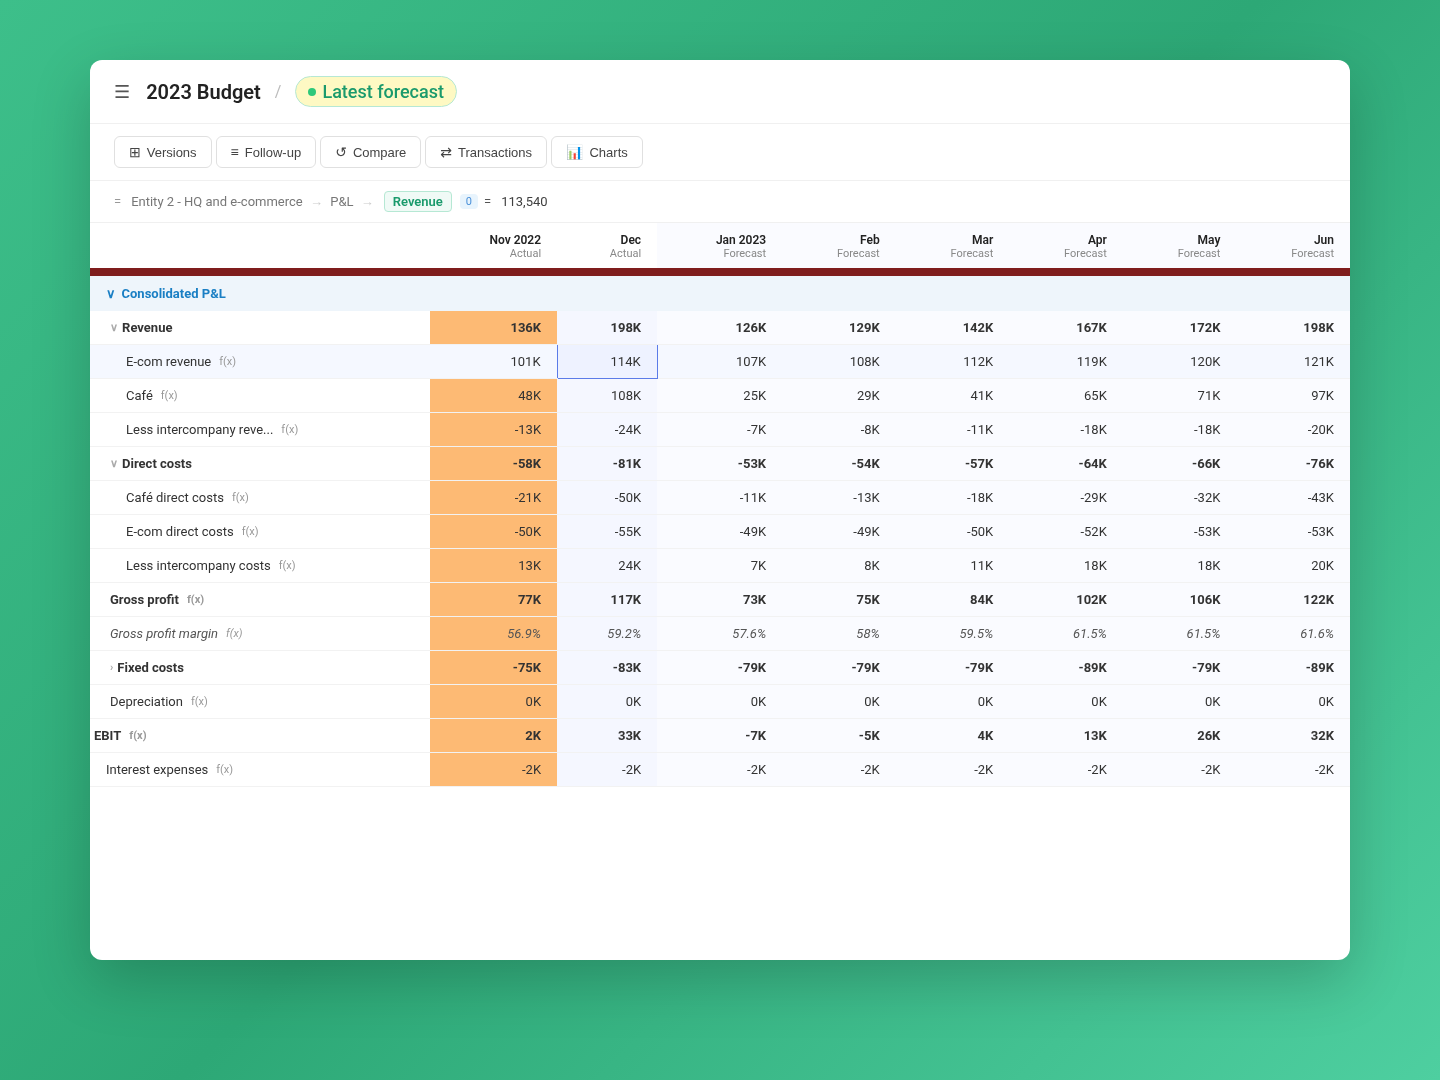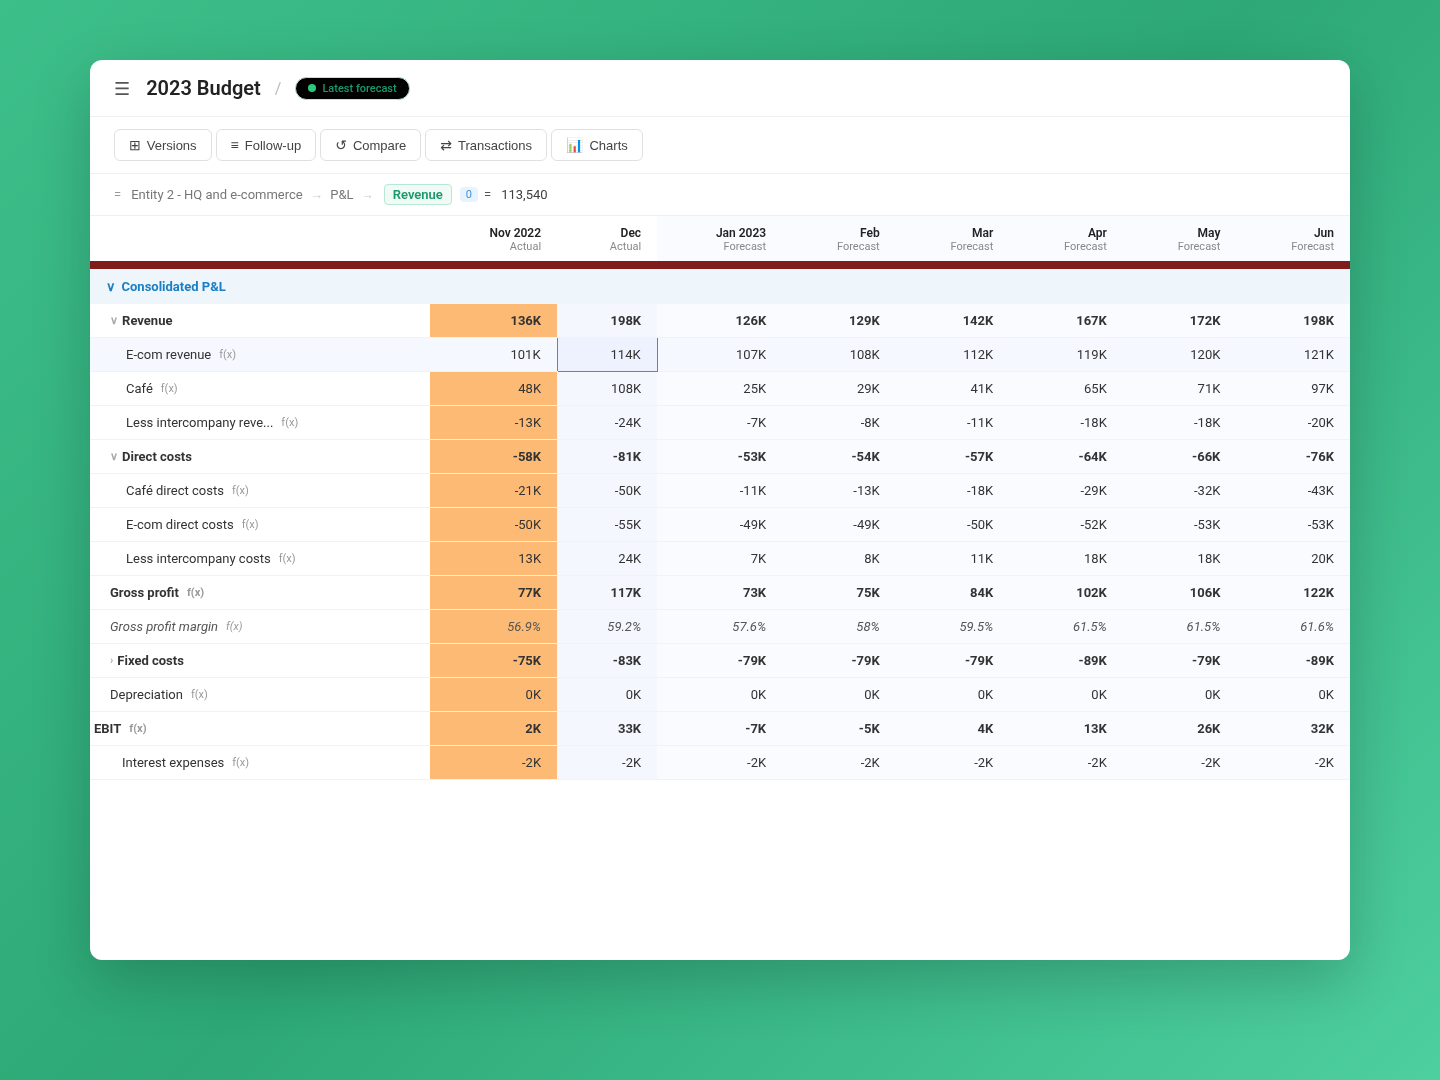--- a/index.html
+++ b/index.html
@@ -39,25 +39,25 @@
       color: #222;
     }
     .breadcrumb-sep {
       color: #bbb;
       margin: 0 6px;
     }
     .forecast-badge {
       display: flex;
       align-items: center;
       gap: 6px;
-      background: #000000;
+      background: #fef9c3;
       border: 1px solid #b6e8d4;
       border-radius: 20px;
       padding: 4px 12px;
-      font-size: 11px;
+      font-size: 18px;
       color: #1a9a6c;
       font-weight: 500;
     }
     .forecast-badge .dot {
       width: 8px;
       height: 8px;
       background: #2dc87a;
       border-radius: 50%;
     }
     .toolbar {
@@ -465,21 +465,21 @@
             <td class="actual-col">2K</td>
             <td class="dec-col">33K</td>
             <td class="forecast-cell">-7K</td>
             <td class="forecast-cell">-5K</td>
             <td class="forecast-cell">4K</td>
             <td class="forecast-cell">13K</td>
             <td class="forecast-cell">26K</td>
             <td class="forecast-cell">32K</td>
           </tr>
           <tr class="data-row">
-            <td style="padding-left: 32px;">
+            <td style="padding-left: 16px;">
               <span class="row-label">Interest expenses<span class="fx-badge">f(x)</span></span>
             </td>
             <td class="actual-col">-2K</td>
             <td class="dec-col">-2K</td>
             <td class="forecast-cell">-2K</td>
             <td class="forecast-cell">-2K</td>
             <td class="forecast-cell">-2K</td>
             <td class="forecast-cell">-2K</td>
             <td class="forecast-cell">-2K</td>
             <td class="forecast-cell">-2K</td>

